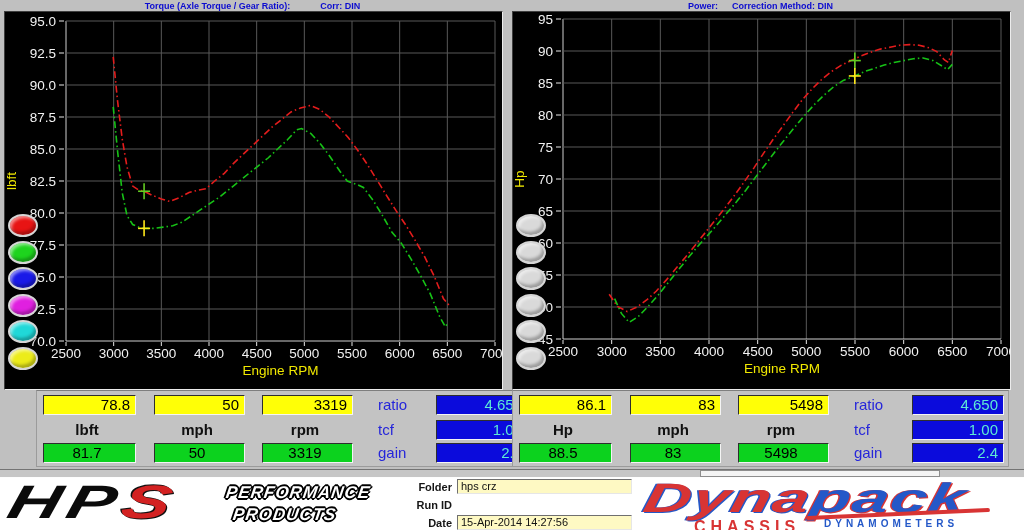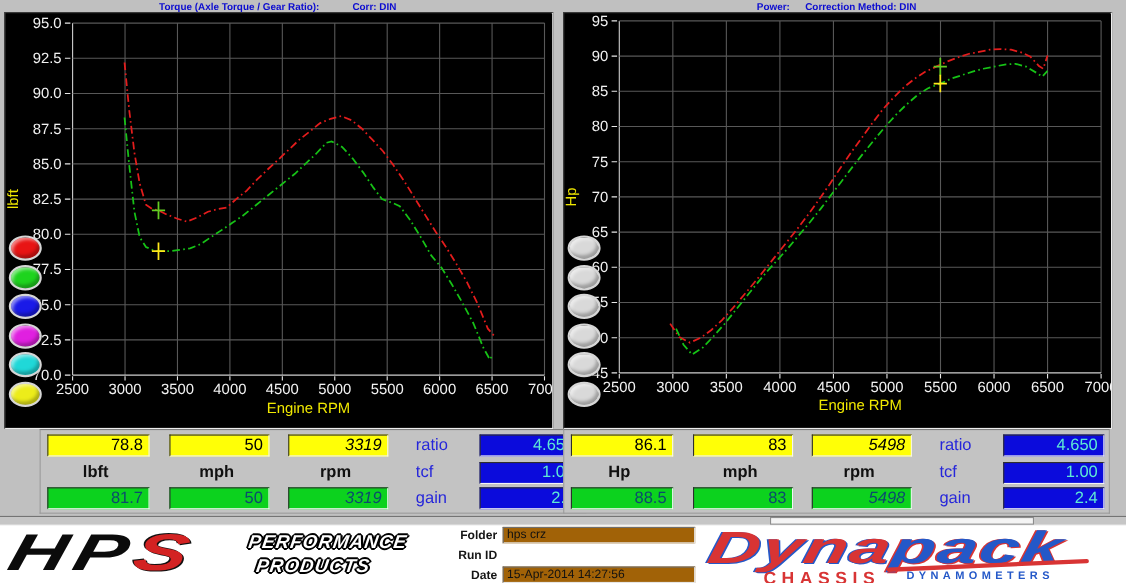--- a/index.html
+++ b/index.html
@@ -30,25 +30,25 @@
     position:absolute;top:390px;width:497px;height:77px;background:#c3c3c3;
     border:1px solid #9b9b9b;border-top-color:#7e7e7e;box-sizing:border-box;
   }
   .cell{
     position:absolute;height:18px;line-height:18px;font-size:15px;text-align:right;
     padding-right:5px;
     border-top:1px solid #2e2e2e;border-left:1px solid #2e2e2e;
     border-bottom:1px solid #f4f4f4;border-right:1px solid #f4f4f4;
   }
   .yellowf{background:#ffff06;color:#000;}
-  .greenf{background:#0cd21e;color:#0c4a6e;}
+  .greenf{background:#0cd21e;color:#000000;text-align:center;}
   .bluef{background:#0b0bdc;color:#5eead4;}
   .c1{left:6px;width:86px;}
   .c2{left:117px;width:84px;}
-  .c3{left:225px;width:84px;font-style:italic;}
+  .c3{left:225px;width:84px;}
   .pf{left:399px;width:85px;}
   .r1{top:4px;} .r2{top:29px;} .r3{top:52px;}
   .unit{
     position:absolute;height:20px;line-height:20px;font-size:15px;font-weight:bold;
     color:#101010;text-align:center;top:29px;
   }
   .plabel{position:absolute;font-size:15px;color:#2626da;left:341px;height:20px;line-height:20px;}
   
   .groove{
     position:absolute;left:0;top:469px;width:1024px;height:7px;background:#c6c6c6;
@@ -73,21 +73,21 @@
     text-shadow:-1px -1px 0 #000,1px -1px 0 #000,-1px 1px 0 #000,1px 1px 0 #000,
                 -2px 0 0 #000,2px 0 0 #000,0 -2px 0 #000,0 2px 0 #000;
   }
   .perf1{left:226px;top:5px;}
   .perf2{left:233px;top:27px;}
   .ri-label{
     position:absolute;width:54px;text-align:right;font-size:11px;font-weight:bold;
     color:#151515;height:14px;line-height:14px;left:398px;
   }
   .ri-field{
-    position:absolute;left:457px;width:167px;height:13px;line-height:13px;background:#a16207;
+    position:absolute;left:457px;width:167px;height:13px;line-height:13px;background:#fef9c3;
     border-top:1px solid #6f6f6f;border-left:1px solid #6f6f6f;
     border-bottom:1px solid #e6e6e6;border-right:1px solid #e6e6e6;
     font-size:11px;color:#111;padding:0 3px;
   }
   .dyna-main{
     position:absolute;left:648px;top:3px;font-style:italic;font-weight:900;font-size:41px;
     letter-spacing:1px;transform:skewX(-12deg) scaleX(1.6);transform-origin:left top;
     white-space:nowrap;line-height:34px;
   }
   .dyna-red{color:#d83434;text-shadow:-1px 0 0 #2458c8,1px 1px 0 #2458c8;}

